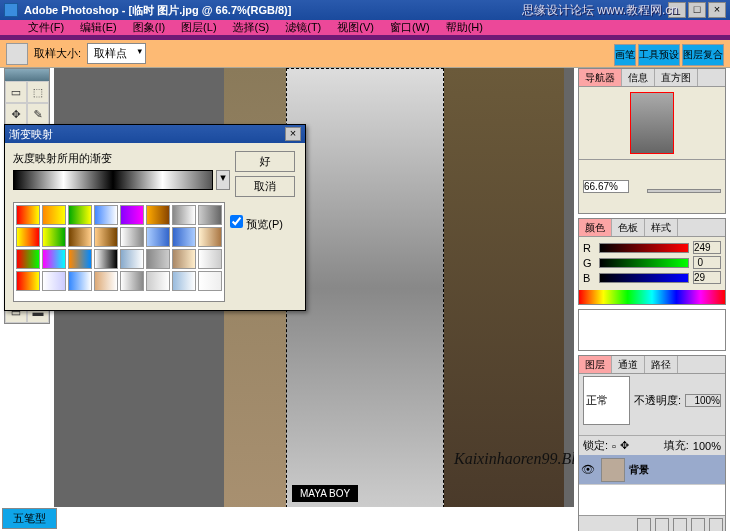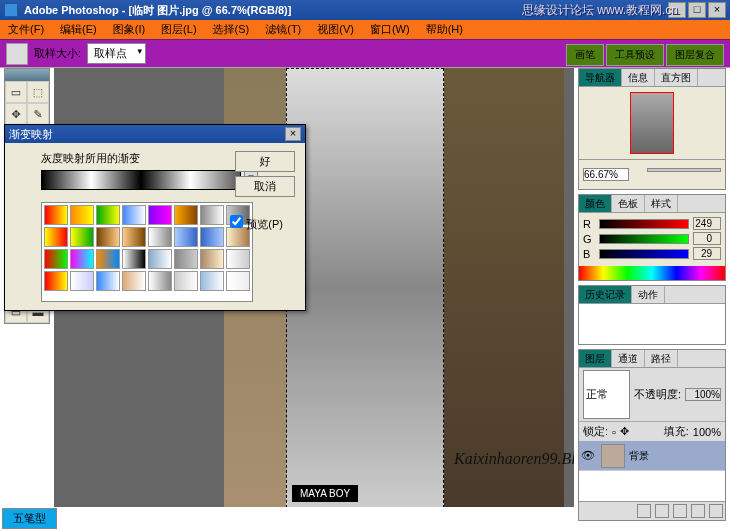--- a/index.html
+++ b/index.html
@@ -2,85 +2,85 @@
 <html><head>
 <meta charset="utf-8">
 <style>
 * { margin:0; padding:0; box-sizing:border-box; font-family:"Microsoft YaHei",Arial,sans-serif; font-size:11px; }
 body { background:#fff; width:730px; height:531px; overflow:hidden; }
 .titlebar { background:linear-gradient(#2a5aad,#1a4a9d); color:#fff; height:20px; display:flex; align-items:center; padding:8px 4px; }
 .titlebar .icon { width:14px; height:14px; background:#3a8dde; margin-right:6px; border:1px solid #1a5a9d; }
 .titlebar .title { flex:1; font-weight:bold; }
 .titlebar .btns { display:flex; gap:2px; }
 .titlebar .btn { width:18px; height:16px; background:#ccc; border:1px solid #888; text-align:center; line-height:13px; color:#000; cursor:pointer; }
-.menubar { background:#f97316; height:20px; display:flex; align-items:center; border-bottom:1px solid #701a75; }
+.menubar { background:#ec4899; height:20px; display:flex; align-items:center; border-bottom:5px solid #701a75;padding-left:20px; }
 .menubar .item { padding:2px 8px; cursor:pointer; }
-.optionsbar { background:#a21caf; height:28px; display:flex; align-items:center; padding:2px 6px; border-bottom:1px solid #aca899; gap:6px; }
+.optionsbar { background:#fdba74; height:28px; display:flex; align-items:center; padding:2px 6px; border-bottom:1px solid #aca899; gap:6px; }
 .optionsbar .tool-ico { width:22px; height:22px; background:#ddd; border:1px solid #999; }
 .optionsbar .select { background:#fff; border:1px solid #888; padding:2px 18px 2px 6px; position:relative; }
 .optionsbar .select::after { content:"▾"; position:absolute; right:3px; top:2px; font-size:9px; }
 .right-tabs { position:absolute; right:6px; top:44px; display:flex; gap:2px; }
-.right-tabs .tab { background:#4d7c0f; border:1px solid #999; padding:3px 8px; font-size:10px; }
+.right-tabs .tab { background:#0ea5e9; border:1px solid #999; padding:3px 0; font-size:10px; }
 .workspace { position:absolute; left:54px; top:68px; right:156px; bottom:24px; background:#666; overflow:hidden; }
 .canvas { position:absolute; left:170px; top:0; width:340px; height:440px; background:#cfb890; }
 .canvas .left-img { position:absolute; left:0; top:0; width:62px; height:100%; background:linear-gradient(#8a7a5a,#a89070); }
 .canvas .right-img { position:absolute; right:0; top:0; width:120px; height:100%; background:linear-gradient(#6b5a3a,#4a3a2a); }
 .canvas .center-sel { position:absolute; left:62px; top:0; width:158px; height:100%; border:1px dashed #000; background:linear-gradient(#ddd,#888,#ccc); }
 .watermark { position:absolute; bottom:40px; left:60px; font-style:italic; font-family:"Brush Script MT",cursive; font-size:18px; color:#222; }
 .watermark2 { position:absolute; bottom:40px; left:230px; font-style:italic; font-family:"Brush Script MT",cursive; font-size:16px; color:#111; }
 .logo-b { position:absolute; bottom:6px; left:68px; background:#000; color:#fff; padding:3px 8px; font-size:10px; }
 .toolbox { position:absolute; left:4px; top:68px; width:46px; background:#ece9d8; border:1px solid #888; }
 .toolbox .hdr { height:12px; background:linear-gradient(#8ab,#578); }
 .toolbox .grid { display:grid; grid-template-columns:1fr 1fr; }
 .toolbox .cell { height:22px; border:1px solid #ccc; cursor:pointer; display:flex; align-items:center; justify-content:center; color:#333; }
 .toolbox .swatches { padding:4px; }
 .toolbox .fg { width:18px; height:18px; background:#ff0000; border:1px solid #000; position:relative; z-index:2; }
 .toolbox .bg { width:18px; height:18px; background:#fff; border:1px solid #000; position:relative; top:-10px; left:10px; }
 .dialog { position:absolute; left:4px; top:124px; width:302px; background:#ece9d8; border:1px solid #000; box-shadow:2px 2px 4px rgba(0,0,0,.4); z-index:10; }
 .dlg-title { background:linear-gradient(#2a5aad,#1a4a9d); color:#fff; height:18px; display:flex; align-items:center; padding:0 4px; font-size:11px; }
 .dlg-title .x { margin-left:auto; width:16px; height:14px; background:#ccc; border:1px solid #888; text-align:center; line-height:11px; color:#000; cursor:pointer; }
-.dlg-body { padding:8px;margin-left:28px; }
+.dlg-body { padding:8px; }
 .dlg-body .label { margin-bottom:4px; }
 .dlg-body .grad-preview { width:200px; height:20px; background:linear-gradient(90deg,#000,#fff,#000,#fff,#555); border:1px solid #000; display:inline-block; }
 .dlg-body .arrow { display:inline-block; width:14px; height:20px; border:1px solid #888; background:#ddd; text-align:center; vertical-align:top; cursor:pointer; }
 .dlg-btns { position:absolute; right:10px; top:26px; width:60px; display:flex; flex-direction:column; gap:4px; }
 .dlg-btns button { background:#ece9d8; border:1px solid #888; padding:2px 0; cursor:pointer; font-size:11px; }
 .preview-chk { position:absolute; right:22px; top:90px; font-size:11px; }
 .preset-box { margin-top:10px; width:212px; height:100px; border:1px solid #888; background:#fff; overflow:auto; display:grid; grid-template-columns:repeat(8,24px); grid-auto-rows:20px; gap:2px; padding:2px; }
 .preset { border:1px solid #999; }
 .panels { position:absolute; right:4px; top:68px; width:148px; display:flex; flex-direction:column; gap:4px; }
 .panel { background:#ece9d8; border:1px solid #888; }
 .panel .tabs { display:flex; background:#ddd; height:18px; border-bottom:1px solid #999; }
 .panel .tabs .t { padding:2px 6px; font-size:10px; border-right:1px solid #aaa; cursor:pointer; }
-.panel .tabs .t.active { background:#0f766e; }
+.panel .tabs .t.active { background:#fca5a5; }
 .nav-body { height:72px; padding:4px; display:flex; align-items:center; justify-content:center; }
 .nav-body .thumb { width:44px; height:62px; border:1px solid #f00; background:linear-gradient(#aaa,#666); }
-.nav-foot { display:flex; align-items:flex-start; padding:8px 4px; gap:18px; border-top:1px solid #999; }
+.nav-foot { display:flex; align-items:flex-end; padding:20px 4px; gap:18px; border-top:1px solid #999; }
 .nav-foot input { width:46px; font-size:10px; border:1px solid #888; }
 .nav-foot .slider { flex:1; height:4px; background:#ccc; border:1px solid #888; }
 .color-body { padding:4px; }
 .color-body .row { display:flex; align-items:center; gap:4px; margin-bottom:2px; }
 .color-body .row .ch { width:12px; }
 .color-body .row .slide { flex:1; height:10px; border:1px solid #888; }
-.color-body .row .val { width:28px; border:1px solid #888; text-align:right; padding-right:8px; font-size:10px; }
+.color-body .row .val { width:28px; border:1px solid #888; text-align:right; padding-right:17px; font-size:10px; }
 .color-body .row.r .slide { background:linear-gradient(90deg,#000,#f00); }
 .color-body .row.g .slide { background:linear-gradient(90deg,#000,#0f0); }
 .color-body .row.b .slide { background:linear-gradient(90deg,#000,#00f); }
 .spectrum { height:14px; background:linear-gradient(90deg,#f00,#ff0,#0f0,#0ff,#00f,#f0f,#f00); }
 .hist-body { height:40px; background:#fff; }
 .layers-body { background:#ddd; }
 .layers-body .opts { display:flex; padding:2px 4px; gap:4px; align-items:center; font-size:10px; }
 .layers-body .opts .mode { flex:1; border:1px solid #888; background:#fff; padding:16px 2px; }
 .layers-body .opts .opin { width:36px; border:1px solid #888; text-align:right; font-size:10px; }
-.layers-body .locks { display:flex; padding:2px 4px; gap:4px; align-items:center; font-size:10px; border-top:1px solid #aaa; }
+.layers-body .locks { display:flex; padding:2px 4px; gap:4px; align-items:center; font-size:10px; border-top:1px solid #aaa;margin-top:8px; }
 .layers-body .list { background:#fff; height:60px; }
 .layers-body .layer { display:flex; align-items:center; height:30px; border-bottom:1px solid #ccc; background:#9ac; }
 .layers-body .layer .eye { width:18px; text-align:center; }
 .layers-body .layer .thumb { width:24px; height:24px; background:#ba9; border:1px solid #888; margin:0 4px; }
-.layers-body .layer .name { font-size:10px; }
+.layers-body .layer .name { font-size:10px;font-weight:bold; }
 .layers-body .ft { display:flex; justify-content:flex-end; gap:4px; padding:2px; border-top:1px solid #999; }
 .layers-body .ft span { width:14px; height:14px; border:1px solid #888; background:#ddd; cursor:pointer; }
 .statusbar { position:absolute; bottom:2px; left:2px; display:flex; gap:4px; }
 .statusbar .btn { background:#0ea5e9; border:1px solid #888; padding:2px 10px; cursor:pointer; }
 .top-watermark { position:absolute; right:52px; top:2px; color:#dde; font-size:12px; text-shadow:1px 1px #225; }
 </style>
 </head>
 <body>
 
 <div class="titlebar">
@@ -247,24 +247,20 @@
       <div class="row b">
           <span class="ch">B</span>
           <div class="slide"></div>
           <div class="val">29</div>
         </div>
     </div>
     <div class="spectrum"></div>
   </div>
 
   <div class="panel">
-    <div class="tabs">
-      <div class="t active">历史记录</div>
-      <div class="t">动作</div>
-    </div>
     <div class="hist-body"></div>
   </div>
 
   <div class="panel">
     <div class="tabs">
       <div class="t active">图层</div>
       <div class="t">通道</div>
       <div class="t">路径</div>
     </div>
     <div class="layers-body">

